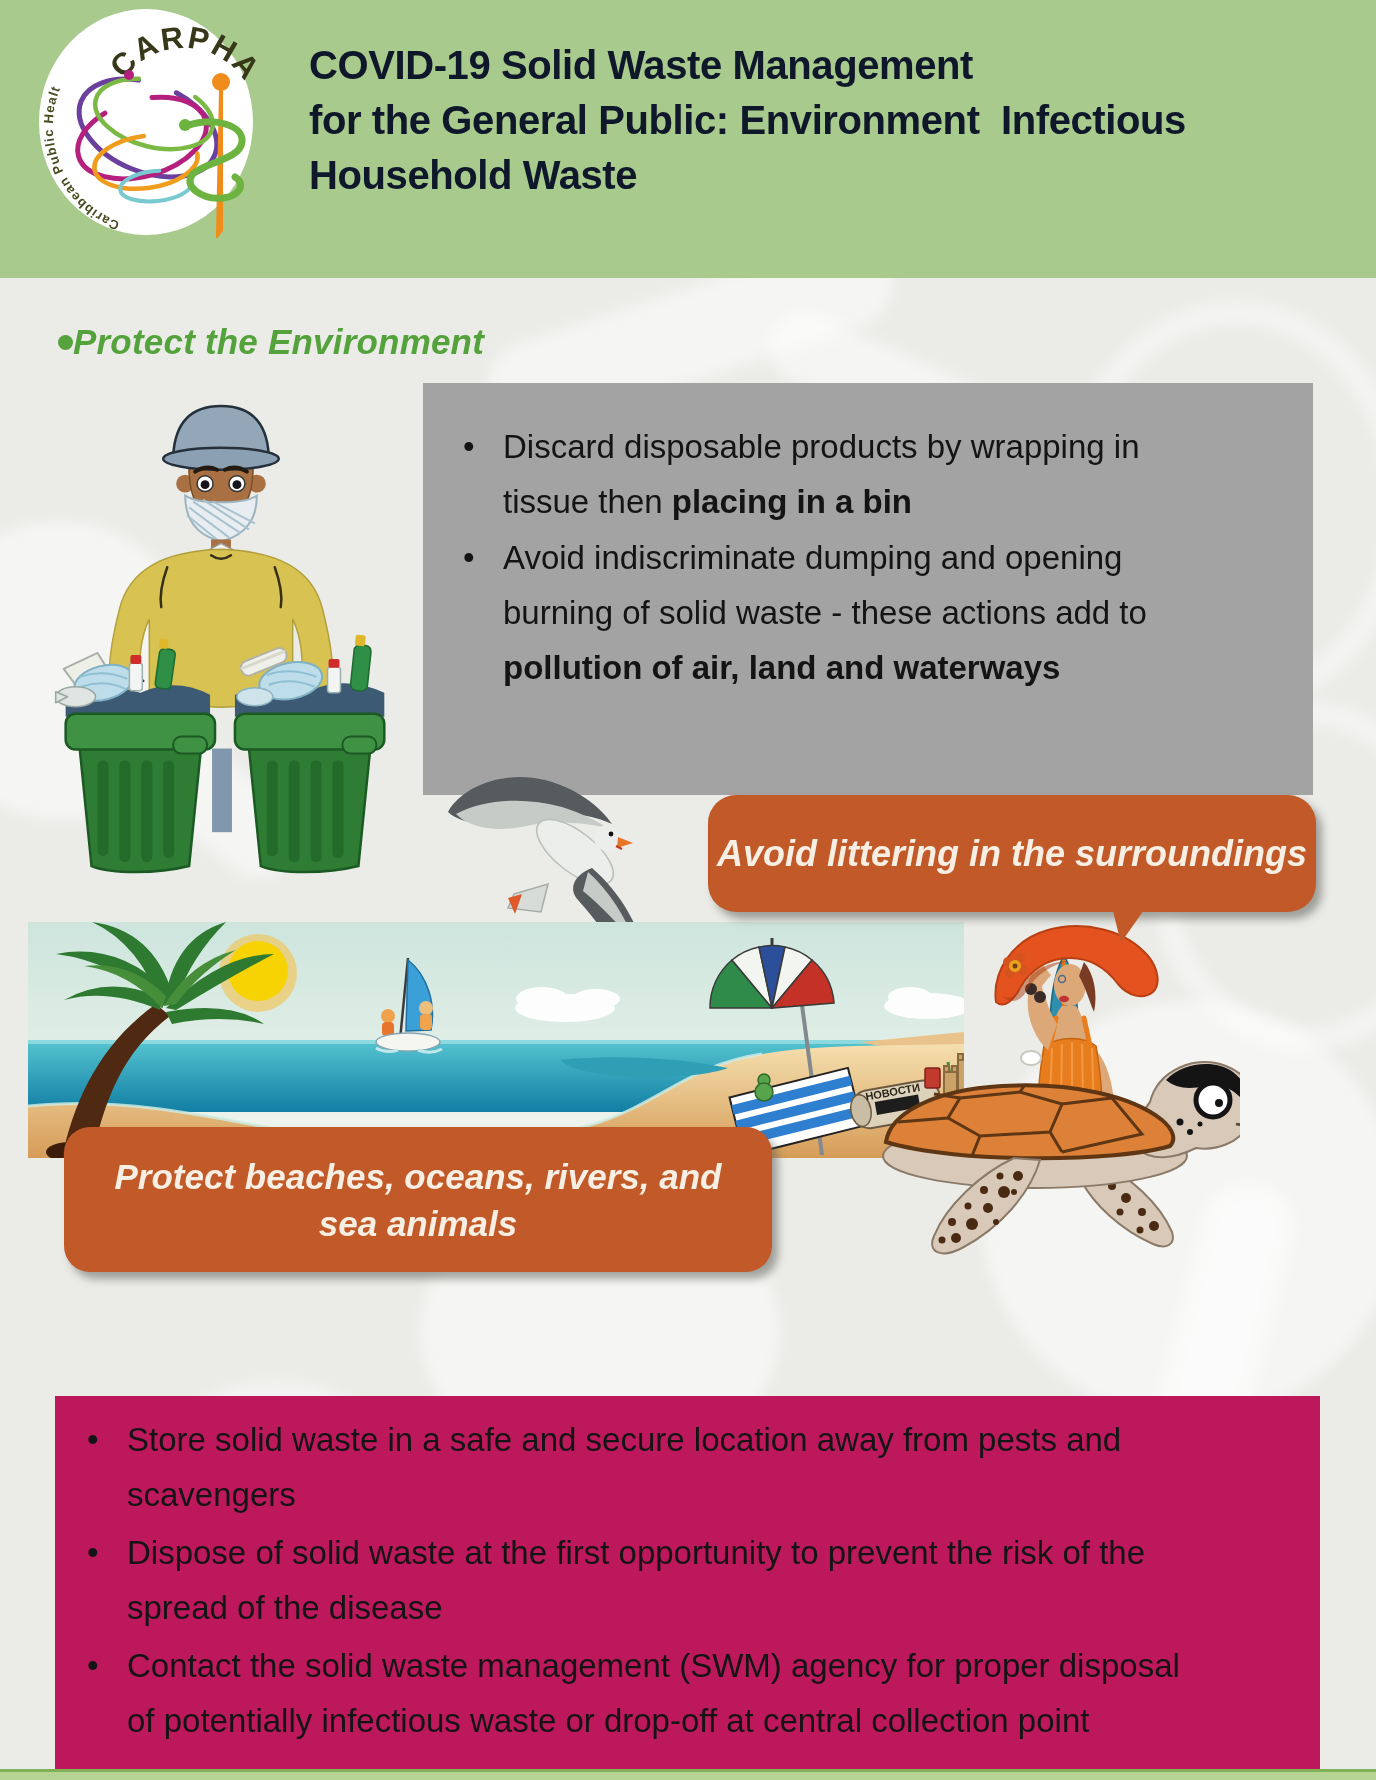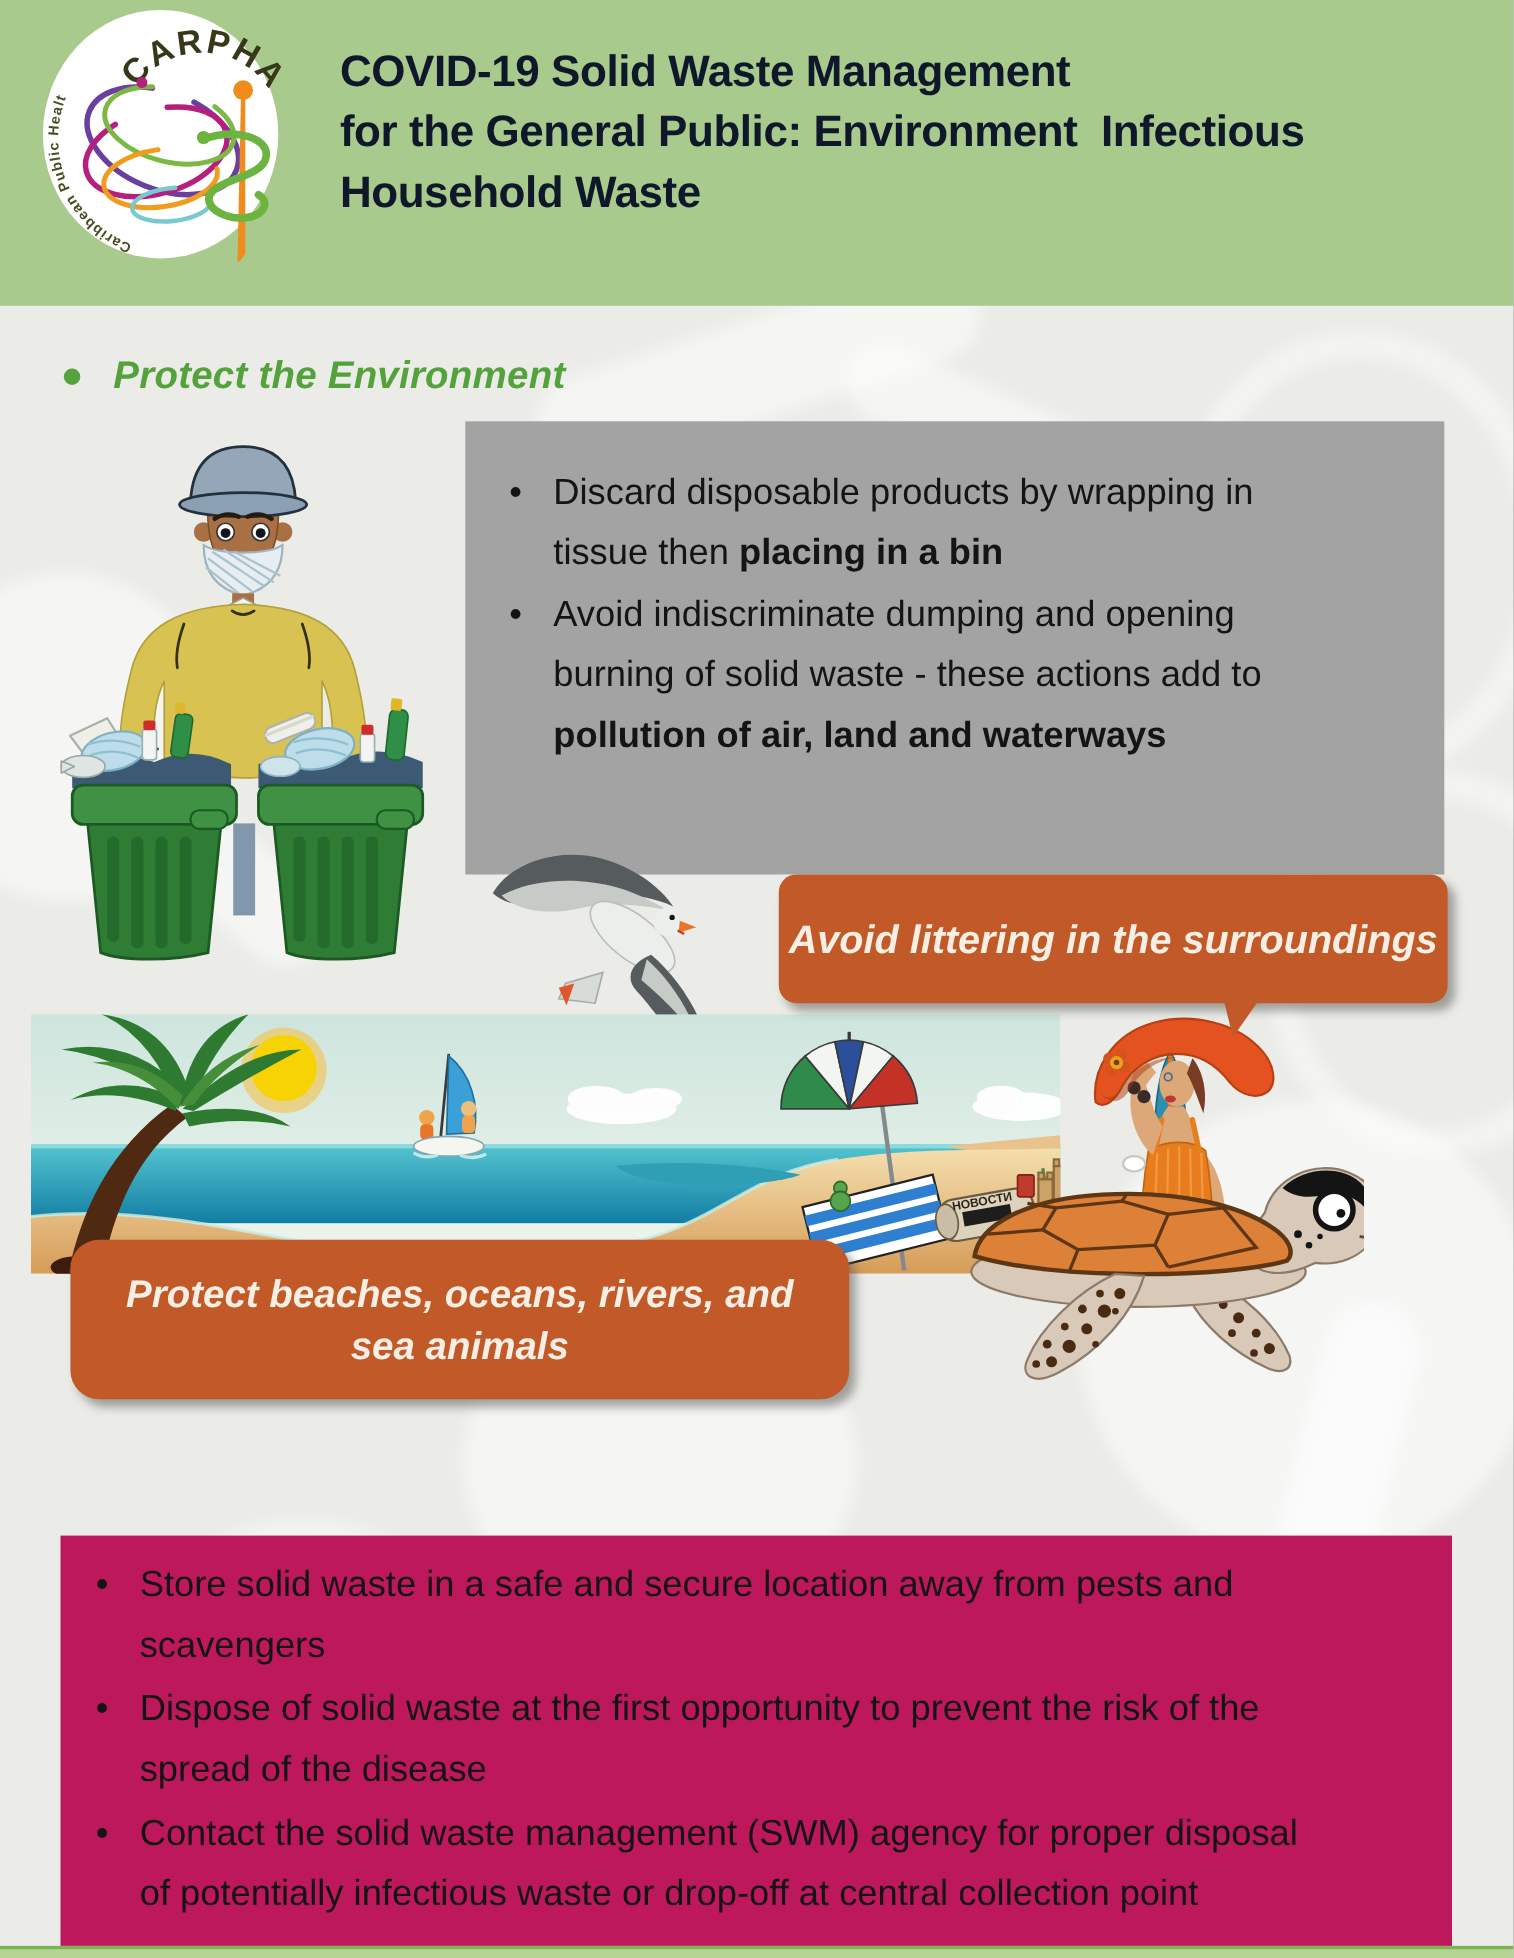--- a/index.html
+++ b/index.html
@@ -14,41 +14,41 @@
   .pill{border-radius:999px;}
 
   
   .header{position:absolute;left:0;top:0;width:1376px;height:278px;background:#a8ca8c;}
   .logo{position:absolute;left:36px;top:6px;width:220px;height:232px;}
   .title{position:absolute;left:309px;top:38px;margin:0;font-size:40px;line-height:55px;
          font-weight:700;color:#0f172a;letter-spacing:-0.4px;}
   .title span{display:block;white-space:pre;}
 
   
-  .section-heading{position:absolute;left:58px;top:322px;display:flex;align-items:center;gap:30px;}
+  .section-heading{position:absolute;left:58px;top:322px;display:flex;align-items:center;}
   .section-heading .dot{width:15px;height:15px;border-radius:50%;background:#56a33d;}
   .section-heading .heading-text{font-size:35px;font-weight:700;font-style:italic;color:#54a23b;letter-spacing:.2px;}
 
   
   .top-box{position:absolute;left:423px;top:383px;width:890px;height:412px;background:#a3a3a3;}
   .bottom-box{position:absolute;left:55px;top:1396px;width:1265px;height:385px;background:#be185d;}
   ul.bullets{list-style:none;margin:0;padding:0;color:#141414;}
   ul.bullets li{position:relative;padding-left:44px;}
   ul.bullets li::before{content:"\2022";position:absolute;left:4px;top:0;}
   ul.bullets .b{font-weight:700;}
   ul.top{position:absolute;left:36px;top:36px;width:740px;font-size:33px;line-height:55px;}
   ul.top li{margin-bottom:1px;}
   ul.bottom{position:absolute;left:28px;top:16px;width:1120px;font-size:33px;line-height:55px;}
   ul.bottom li{margin-bottom:3px;}
 
   
   .callout{position:absolute;background:#c15a28;color:#f7efe4;font-style:italic;font-weight:600;
            display:flex;align-items:center;justify-content:center;text-align:center;
            box-shadow:6px 7px 9px rgba(95,95,88,.55);}
-  .callout-1{left:708px;top:795px;width:608px;height:117px;border-radius:16px;font-size:36px;}
+  .callout-1{left:708px;top:795px;width:608px;height:117px;border-radius:28px;font-size:36px;}
   .callout-1 .tail{position:absolute;left:404px;top:112px;width:34px;height:36px;background:#c15a28;
                    clip-path:polygon(0 0,100% 0,26% 100%);}
   .callout-2{left:64px;top:1127px;width:708px;height:145px;border-radius:26px;font-size:35px;line-height:47px;padding:0 44px;box-sizing:border-box;}
 
   
   .ill{position:absolute;}
   .man{left:45px;top:398px;width:350px;height:478px;}
   .gull{left:425px;top:765px;width:255px;height:245px;}
   .beach{left:28px;top:920px;width:1212px;height:400px;}
 

